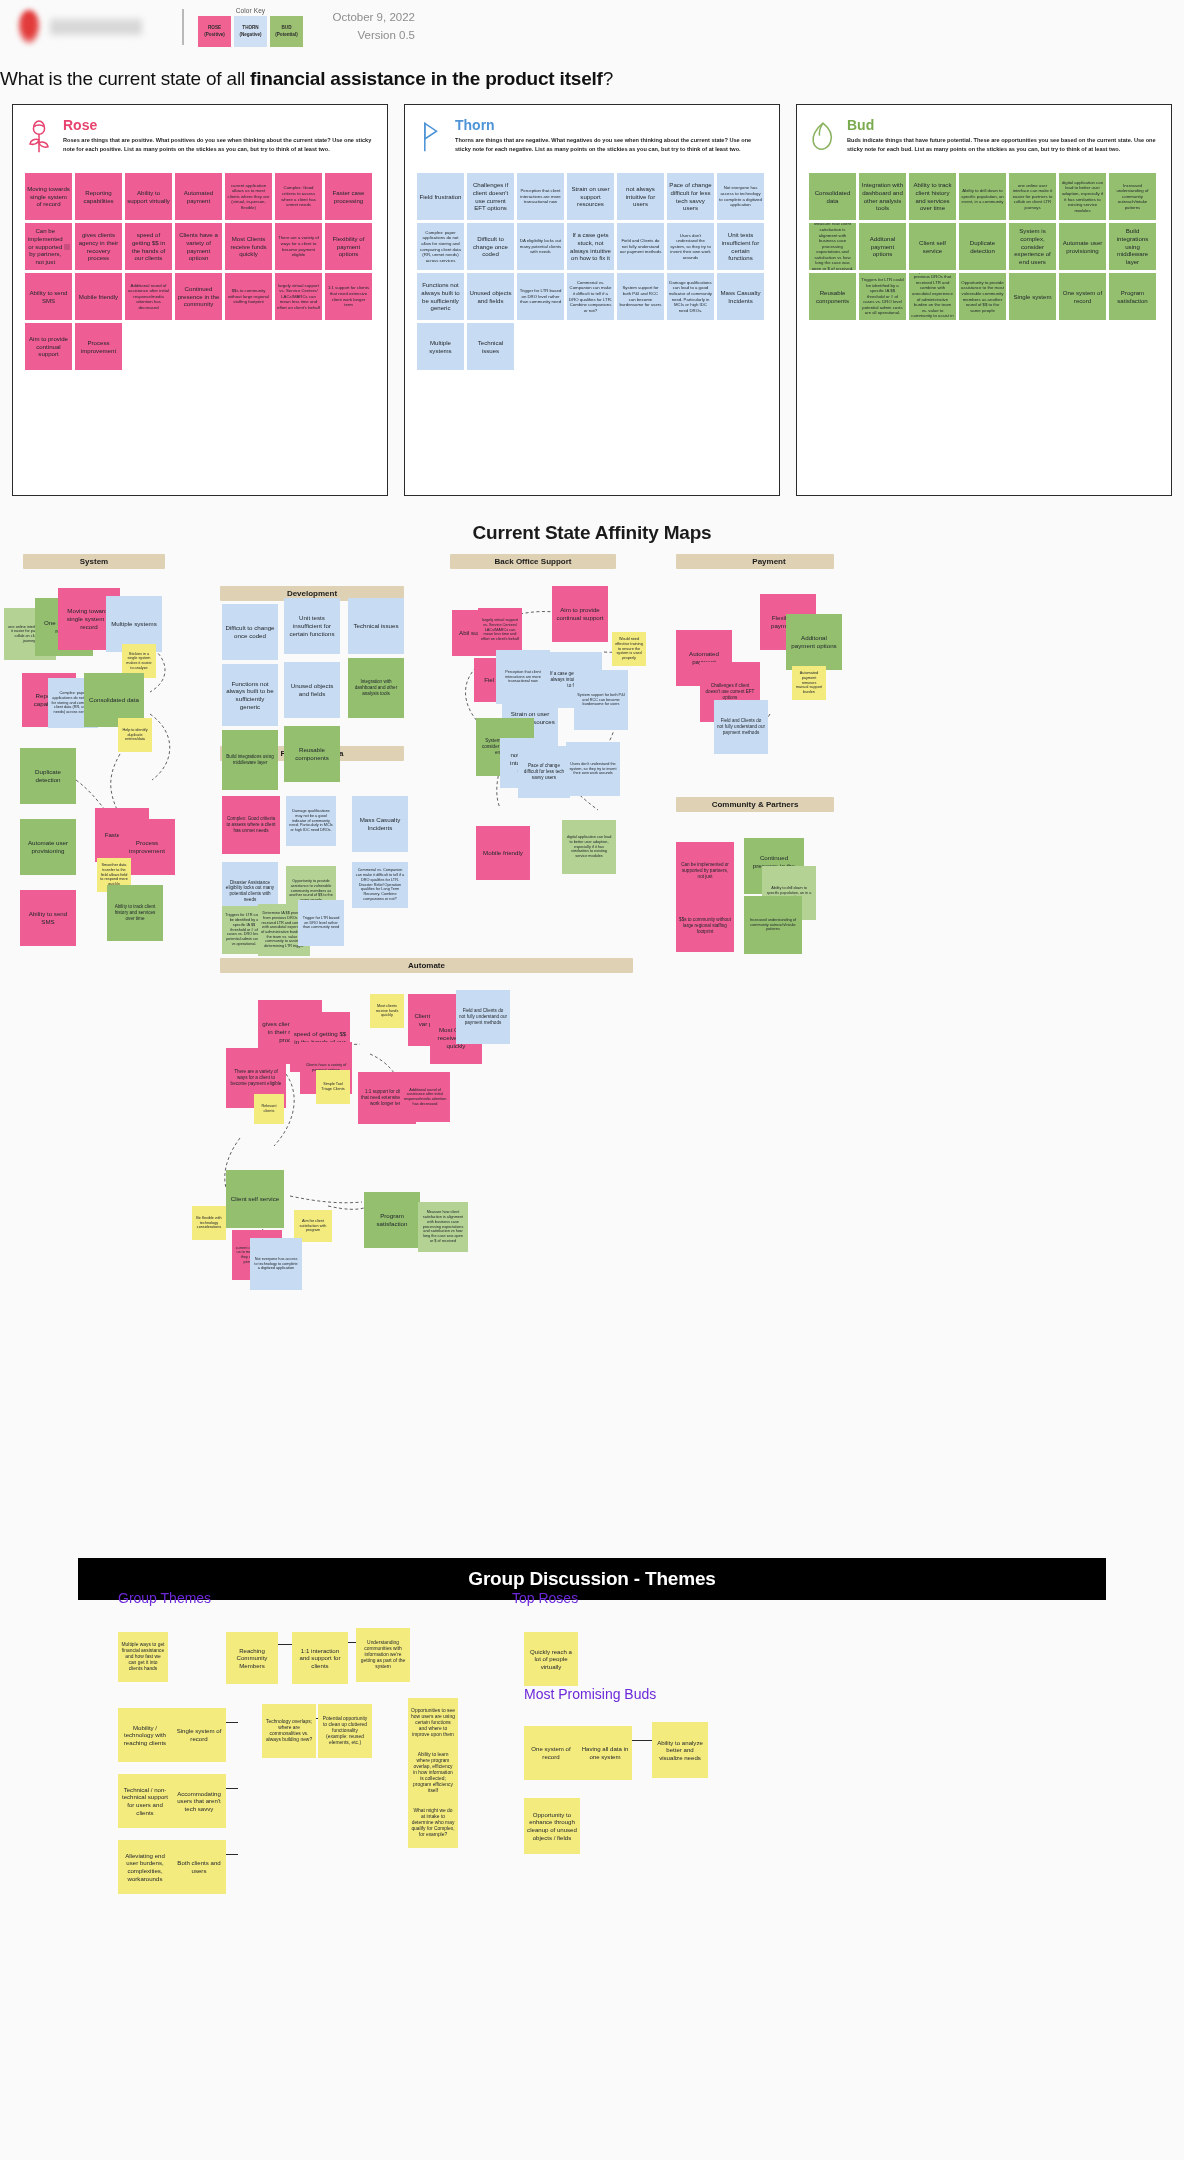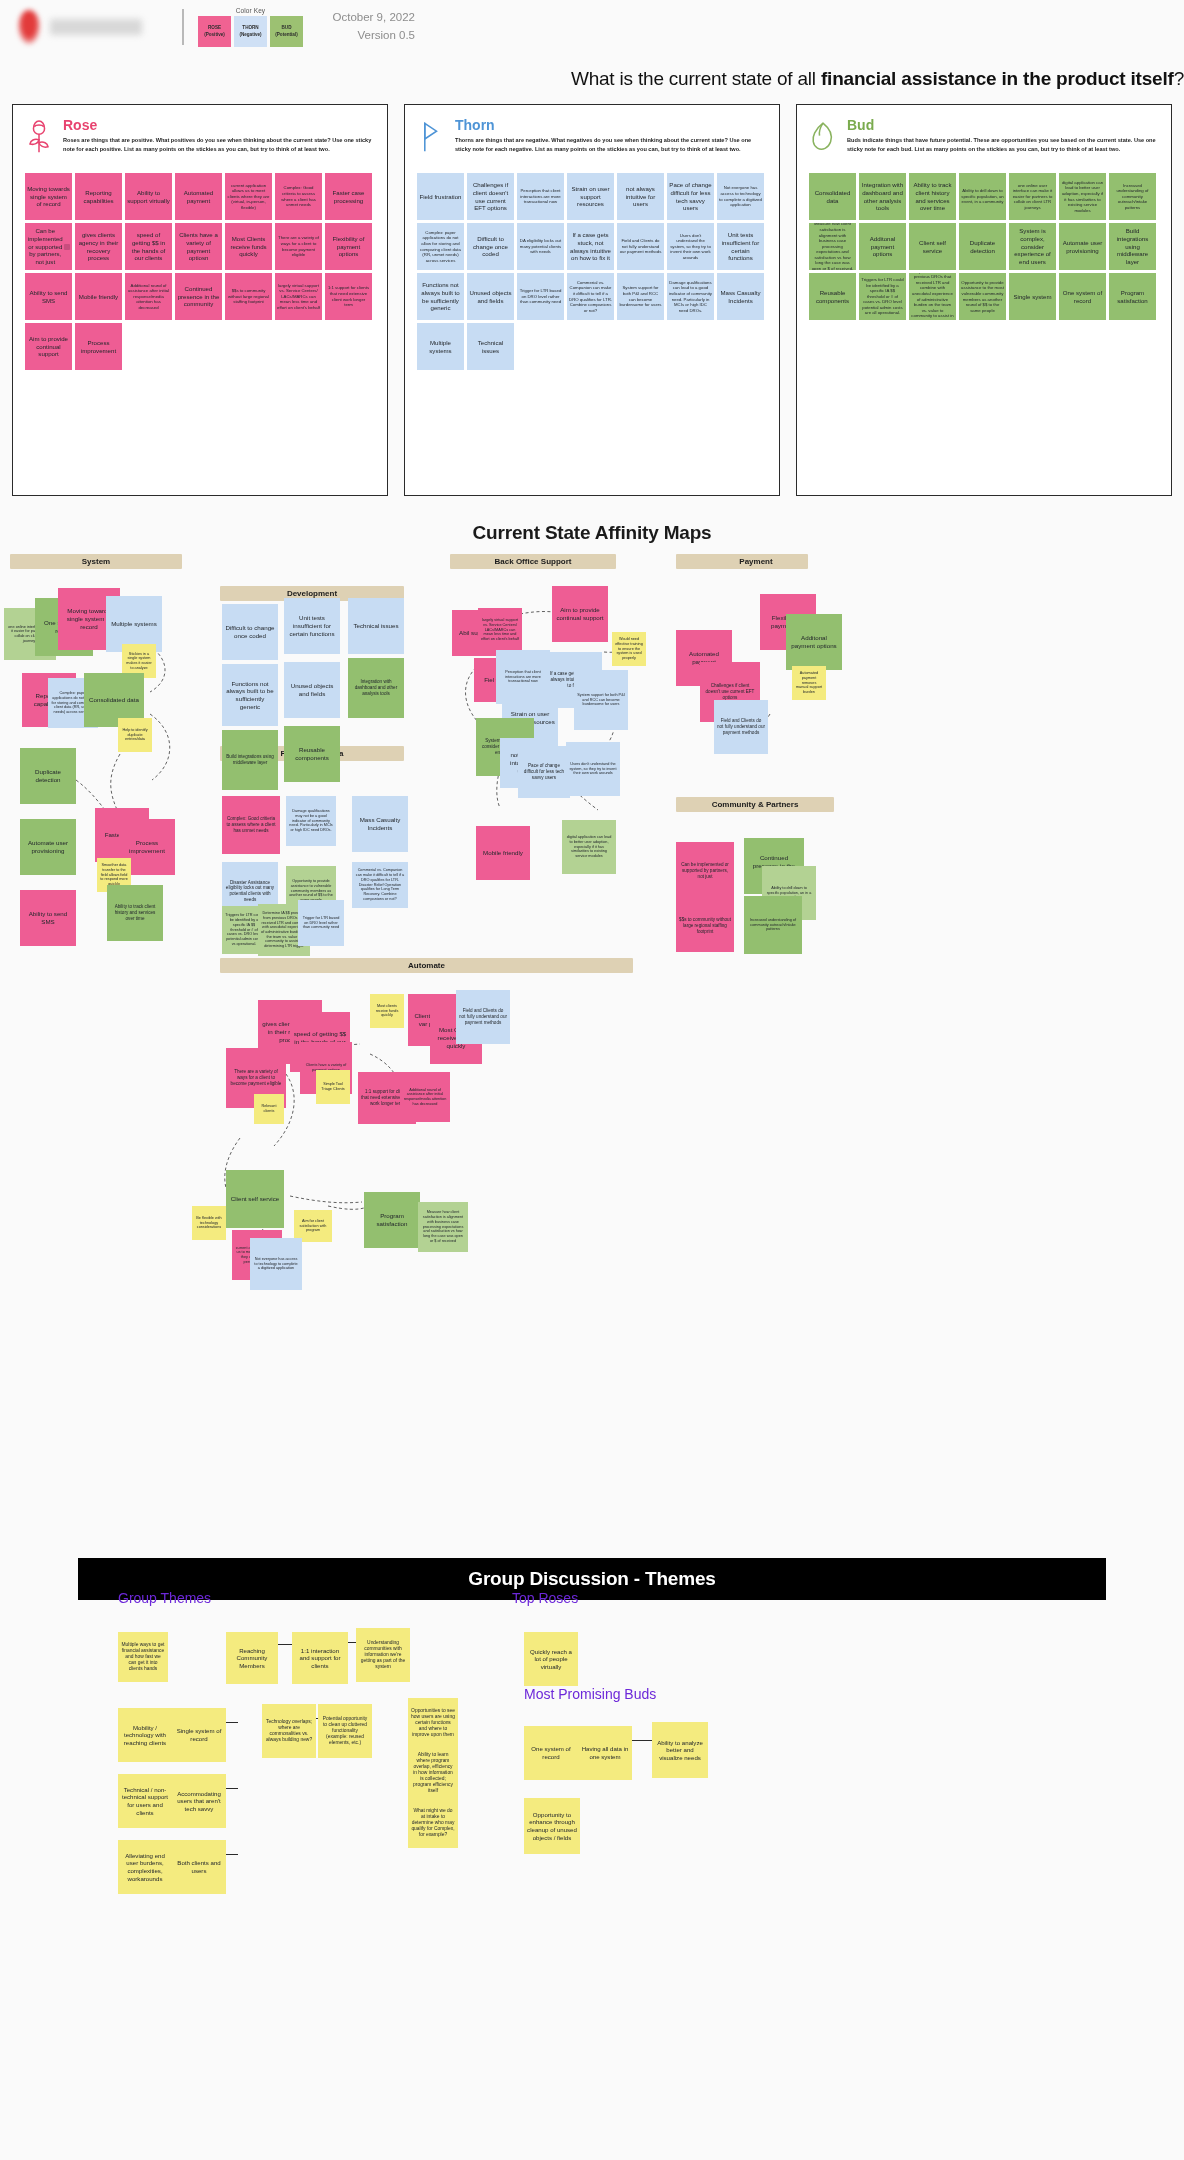--- a/index.html
+++ b/index.html
@@ -45,21 +45,21 @@
     font-size:4.6px; font-weight:bold; line-height:1.35; text-align:center; color:#2d2d2d;
   }
   .ck-rose { background:#f06292; }
   .ck-thorn { background:#cfe0f5; }
   .ck-bud { background:#9cc172; }
 
   .hdr-date { text-align:right; font-size:11.5px; color:#8d8d8d; line-height:1.55; min-width:92px; }
 
   
   .question {
-    text-align:right; font-size:19px; font-weight:500;
+    text-align:left; font-size:19px; font-weight:500;
     padding:14px 0 14px; color:#111; letter-spacing:-.2px;
   }
   .question b { font-weight:bold; }
 
   
   .panels { display:flex; gap:16px; padding:0 12px; align-items:flex-start; }
   .panel {
     background:#fff; border:1.5px solid #2b2b2b;
     flex:1; padding:12px 12px 14px;
     min-height:392px;
@@ -303,24 +303,24 @@
       <path d="M770,160 C760,176 754,182 748,186"></path>
       <path d="M306,482 C322,490 340,492 360,490"></path>
       <path d="M370,500 C388,508 396,520 400,530"></path>
       <path d="M286,520 C300,540 296,568 274,592"></path>
       <path d="M240,584 C228,600 222,618 226,634"></path>
       <path d="M290,642 C318,648 340,650 362,648"></path>
       <path d="M270,660 C262,676 258,686 256,696"></path>
       <path d="M328,652 C346,656 356,656 364,654"></path>
     </g>
   </svg>
-<div class="group-label" style="left: 10px; top: 0px; width: 172px;">System</div>
+<div class="group-label" style="left: 23px; top: 0px; width: 142px;">System</div>
     <div class="group-label" style="left: 220px; top: 0px; width: 184px; margin-top: 32px;">Development</div>
     <div class="group-label" style="left: 450px; top: 0px; width: 166px;">Back Office Support</div>
-    <div class="group-label" style="left: 676px; top: 0px; width: 132px; padding-left: 28px;">Payment</div>
+    <div class="group-label" style="left: 676px; top: 0px; width: 158px; padding-left: 28px;">Payment</div>
     <div class="group-label" style="left: 220px; top: 192px; width: 184px;">Program Criteria</div>
     <div class="group-label" style="left: 676px; top: 243px; width: 158px;">Community &amp; Partners</div>
     <div class="group-label" style="left: 220px; top: 404px; width: 413px;">Automate</div>
     <div class="note tiny" style="left: 4px; top: 54px; width: 52px; height: 52px; background: rgb(179, 210, 147);">one online interface make it easier for partners to collab on cli... LTR journeys</div>
     <div class="note" style="left: 35px; top: 44px; width: 58px; height: 58px; background: rgb(147, 191, 111);">One system of record</div>
     <div class="note" style="left: 58px; top: 34px; width: 62px; height: 62px; background: rgb(238, 93, 148);">Moving towards single system of record</div>
     <div class="note" style="left: 106px; top: 42px; width: 56px; height: 56px; background: rgb(199, 220, 243);">Multiple systems</div>
     <div class="note tiny" style="left: 122px; top: 90px; width: 34px; height: 34px; background: rgb(244, 235, 127);">Stickies in a single system makes it easier to analyze</div>
     <div class="note" style="left: 22px; top: 119px; width: 54px; height: 54px; background: rgb(238, 93, 148);">Reporting capabilities</div>
     <div class="note tiny" style="left: 48px; top: 124px; width: 50px; height: 50px; background: rgb(199, 220, 243);">Complex: paper applications do not allow for storing and comparing client data (RR, unmet needs) across services</div>

